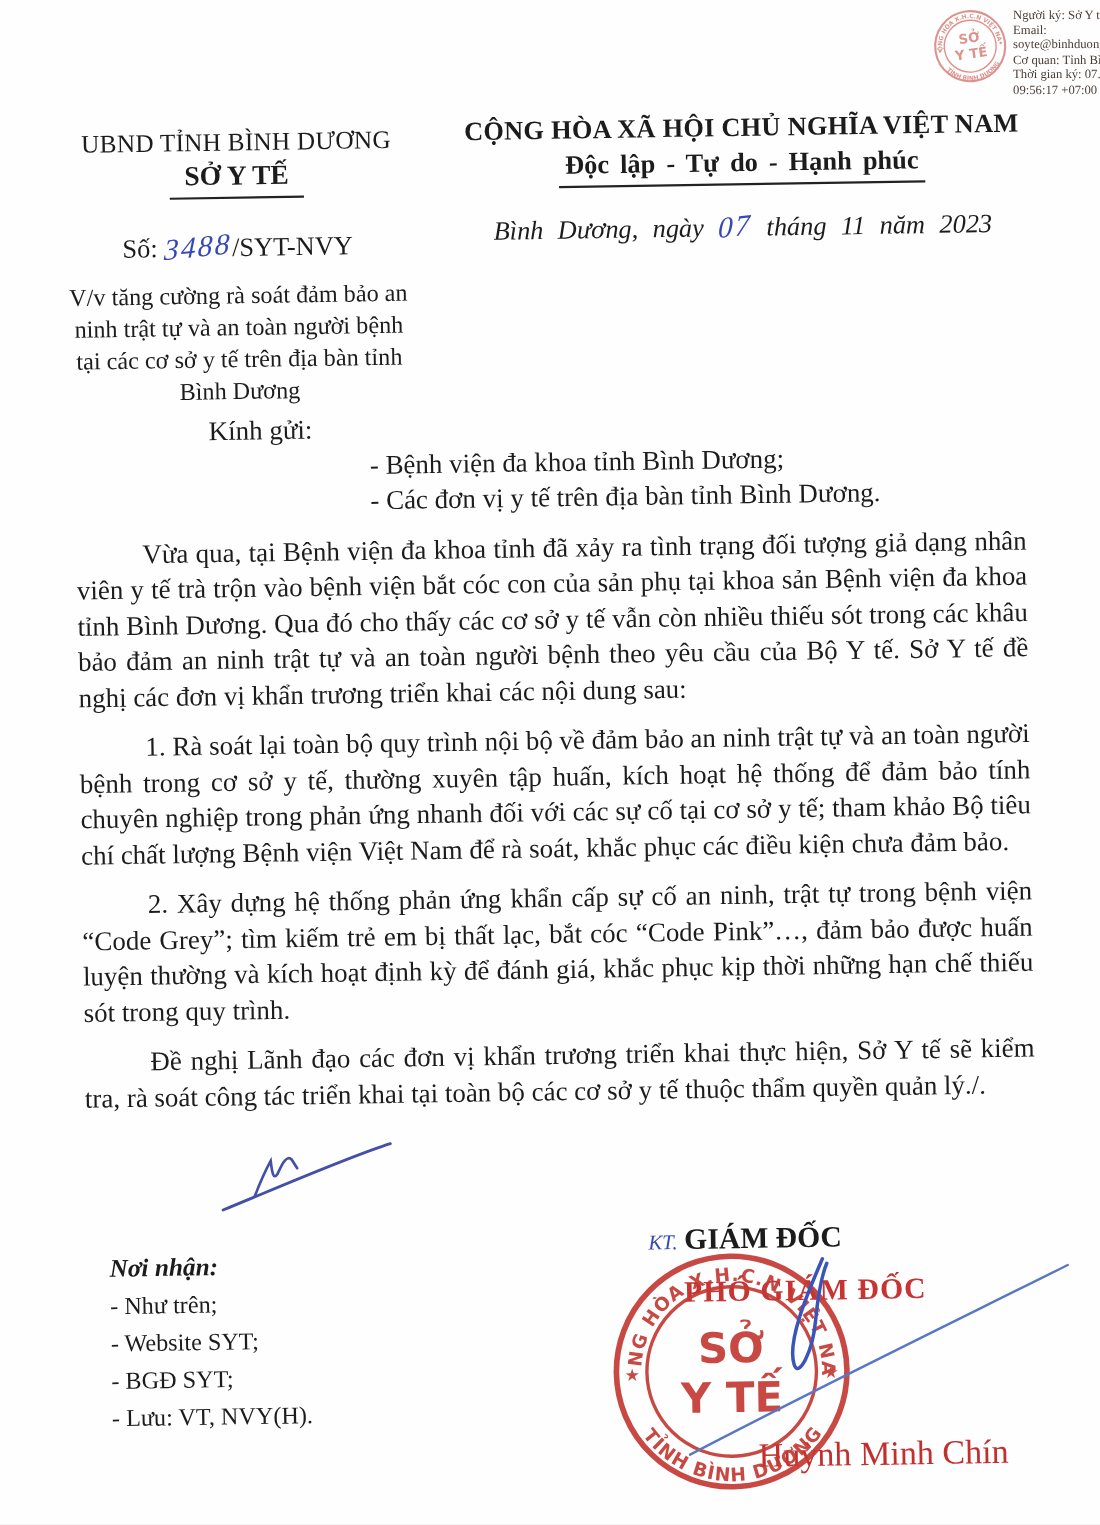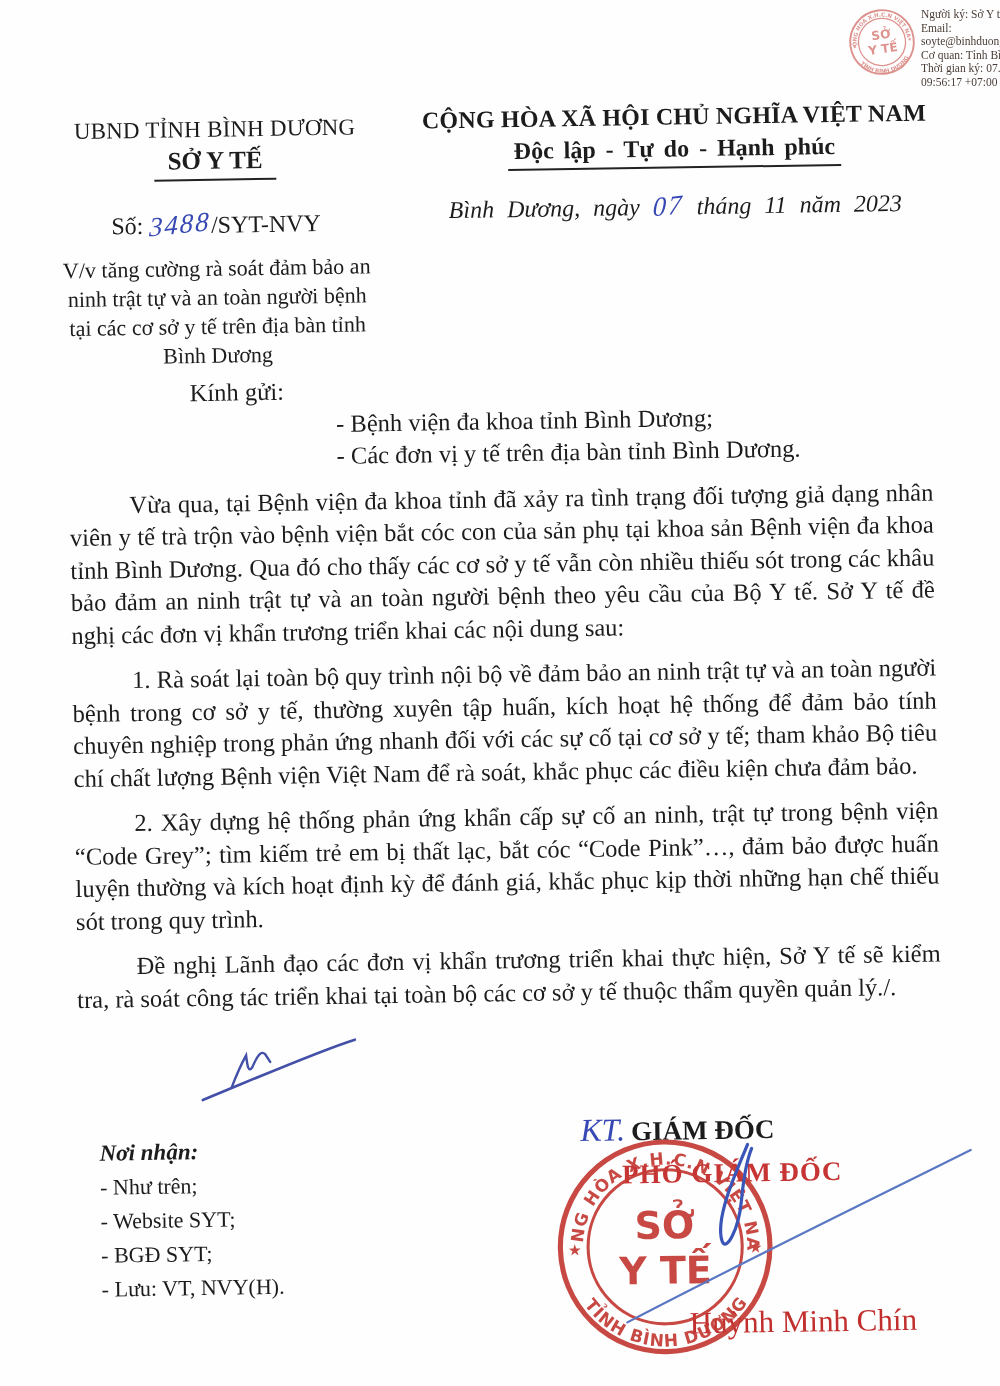--- a/index.html
+++ b/index.html
@@ -43,21 +43,21 @@
   .kinhgui{margin:0 0 0 122px;}
   .recipient{margin:0 0 0 268px;}
   .docbody p.para{margin:13px 0 0 0;text-align:justify;text-indent:60px;}
 
   
   .noinhan{position:absolute;left:92px;top:1130px;font-size:22px;line-height:34px;}
   .noinhan .label{font-size:23px;font-weight:bold;font-style:italic;}
 
   .sig-title{position:absolute;left:545px;top:1113px;width:250px;text-align:center;
     font-size:27px;font-weight:bold;white-space:nowrap;}
-  .sig-title .kt{color:#3748b4;font-style:italic;font-weight:normal;font-size:32px;margin-right:6px;}
+  .sig-title .kt{color:#3748b4;font-style:italic;font-weight:normal;font-size:19px;margin-right:6px;}
   .sig-deputy{position:absolute;left:614px;top:1161px;font-size:27px;font-weight:bold;
     color:#c63434;letter-spacing:1px;white-space:nowrap;}
   .sig-name{position:absolute;left:628px;top:1308px;width:330px;text-align:center;
     font-size:31px;color:#c22f2f;white-space:nowrap;}
 
   .bigseal{position:absolute;left:543px;top:1136px;width:226px;height:226px;opacity:.92;}
 
   .ink{position:absolute;inset:0;pointer-events:none;}
 </style>
 </head>

